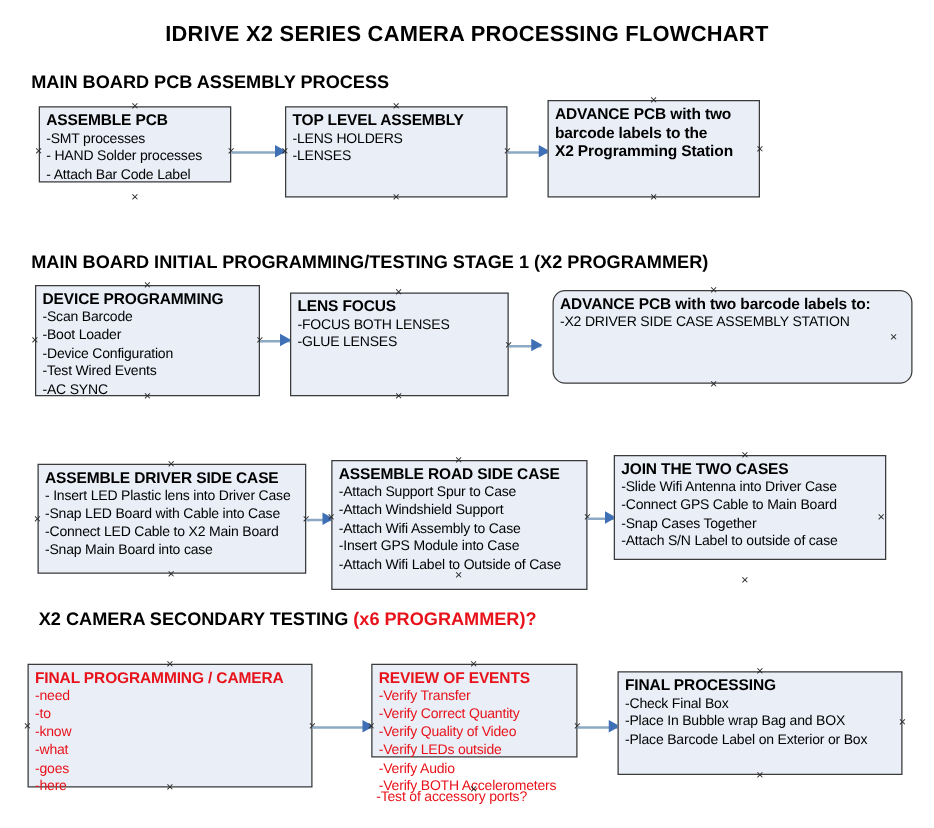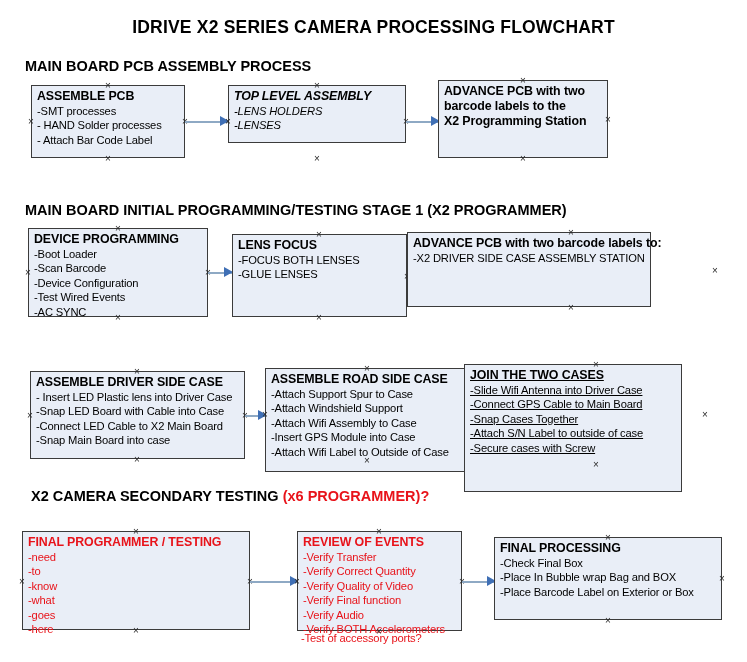--- a/index.html
+++ b/index.html
@@ -121,37 +121,37 @@
 <body>
 
 <div class="canvas">
 
   <div class="doc-title">IDRIVE X2  SERIES CAMERA PROCESSING FLOWCHART</div>
 
   <div class="section-title" style="left:25px; top:58px;">
     <span>MAIN BOARD PCB ASSEMBLY PROCESS</span>
   </div>
 
-  <div class="node" style="left:31px; top:85px; width:154px; height:73px;">
+  <div class="node" style="left:31px; top:85px; width:154px; height:61px;">
     <div class="node-title">ASSEMBLE PCB</div>
     <div class="node-line">-SMT processes</div>
     <div class="node-line">- HAND Solder processes</div>
     <div class="node-line">- Attach Bar Code Label</div>
   </div>
   <span class="handle" style="left:108px; top:85px;"></span>
   <span class="handle" style="left:108px; top:158px;"></span>
   <span class="handle" style="left:31px;  top:121px;"></span>
   <span class="handle" style="left:185px; top:121px;"></span>
 
   <div class="connector" style="left:185px; top:116px; width:43px;">
     <div class="shaft"></div>
     <div class="head"></div>
   </div>
 
-  <div class="node" style="left:228px; top:85px; width:178px; height:58px;font-style:italic;">
+  <div class="node" style="left:228px; top:85px; width:178px; height:73px;">
     <div class="node-title">TOP LEVEL ASSEMBLY</div>
     <div class="node-line">-LENS HOLDERS</div>
     <div class="node-line">-LENSES</div>
   </div>
   <span class="handle" style="left:317px; top:85px;"></span>
   <span class="handle" style="left:317px; top:158px;"></span>
   <span class="handle" style="left:228px; top:121px;"></span>
   <span class="handle" style="left:406px; top:121px;"></span>
 
   <div class="connector" style="left:406px; top:116px; width:33px;">
@@ -167,22 +167,22 @@
   <span class="handle" style="left:523px; top:80px;"></span>
   <span class="handle" style="left:523px; top:158px;"></span>
   <span class="handle" style="left:608px; top:119px;"></span>
 
   <div class="section-title" style="left:25px; top:202px;">
     <span>MAIN BOARD INITIAL PROGRAMMING/TESTING STAGE 1 (X2 PROGRAMMER)</span>
   </div>
 
   <div class="node" style="left:28px; top:228px; width:180px; height:89px;">
     <div class="node-title">DEVICE PROGRAMMING</div>
+    <div class="node-line">-Scan Barcode</div>
     <div class="node-line">-Boot Loader</div>
-    <div class="node-line">-Scan Barcode</div>
     <div class="node-line">-Device Configuration</div>
     <div class="node-line">-Test Wired Events</div>
     <div class="node-line">-AC SYNC</div>
   </div>
   <span class="handle" style="left:118px; top:228px;"></span>
   <span class="handle" style="left:118px; top:317px;"></span>
   <span class="handle" style="left:28px;  top:272px;"></span>
   <span class="handle" style="left:208px; top:272px;"></span>
 
   <div class="connector" style="left:208px; top:267px; width:24px;">
@@ -197,21 +197,21 @@
   </div>
   <span class="handle" style="left:319px; top:234px;"></span>
   <span class="handle" style="left:319px; top:317px;"></span>
   <span class="handle" style="left:407px; top:276px;"></span>
 
   <div class="connector" style="left:407px; top:271px; width:26px;">
     <div class="shaft"></div>
     <div class="head"></div>
   </div>
 
-  <div class="node" style="left:407px; top:232px; width:244px; height:75px;">
+  <div class="node" style="left:442px; top:232px; width:288px; height:75px;border-radius:10px;">
     <div class="node-title">ADVANCE PCB with two barcode labels to:</div>
     <div class="node-line">-X2 DRIVER  SIDE  CASE  ASSEMBLY STATION</div>
   </div>
   <span class="handle" style="left:571px; top:232px;"></span>
   <span class="handle" style="left:571px; top:307px;"></span>
   <span class="handle" style="left:715px; top:270px;"></span>
 
 
   <div class="node" style="left:30px; top:371px; width:215px; height:88px;">
     <div class="node-title">ASSEMBLE DRIVER SIDE CASE</div>
@@ -241,61 +241,60 @@
   <span class="handle" style="left:367px; top:368px;"></span>
   <span class="handle" style="left:367px; top:460px;"></span>
   <span class="handle" style="left:265px; top:414px;"></span>
   <span class="handle" style="left:470px; top:414px;"></span>
 
   <div class="connector" style="left:470px; top:409px; width:22px;">
     <div class="shaft"></div>
     <div class="head"></div>
   </div>
 
-  <div class="node" style="left:464px; top:364px; width:218px; height:128px;text-decoration:underline;">
+  <div class="node" style="left:491px; top:364px; width:218px; height:84px;">
     <div class="node-title">JOIN THE TWO CASES</div>
     <div class="node-line">-Slide Wifi Antenna into Driver Case</div>
     <div class="node-line">-Connect GPS Cable to Main Board</div>
     <div class="node-line">-Snap Cases Together</div>
     <div class="node-line">-Attach S/N Label to outside of case</div>
-    <div class="node-line">-Secure cases with Screw</div>
   </div>
   <span class="handle" style="left:596px; top:364px;"></span>
   <span class="handle" style="left:596px; top:464px;"></span>
   <span class="handle" style="left:705px; top:414px;"></span>
 
   <div class="section-title" style="left:31px; top:488px;">
     <span>X2 CAMERA SECONDARY TESTING </span><span class="accent">(x6 PROGRAMMER)?</span>
   </div>
 
   <div class="node red" style="left:22px; top:531px; width:228px; height:99px;">
-    <div class="node-title">FINAL PROGRAMMER / TESTING</div>
+    <div class="node-title">FINAL PROGRAMMING / CAMERA</div>
     <div class="node-line">-need</div>
     <div class="node-line">-to</div>
     <div class="node-line">-know</div>
     <div class="node-line">-what</div>
     <div class="node-line">-goes</div>
     <div class="node-line">-here</div>
   </div>
   <span class="handle" style="left:136px; top:531px;"></span>
   <span class="handle" style="left:136px; top:630px;"></span>
   <span class="handle" style="left:22px;  top:581px;"></span>
   <span class="handle" style="left:250px; top:581px;"></span>
 
   <div class="connector" style="left:250px; top:576px; width:48px;">
     <div class="shaft"></div>
     <div class="head"></div>
   </div>
 
-  <div class="node red" style="left:297px; top:531px; width:165px; height:100px;">
+  <div class="node red" style="left:297px; top:531px; width:165px; height:75px;">
     <div class="node-title">REVIEW OF EVENTS</div>
     <div class="node-line">-Verify Transfer</div>
     <div class="node-line">-Verify Correct Quantity</div>
     <div class="node-line">-Verify Quality of Video</div>
-    <div class="node-line">-Verify Final function</div>
+    <div class="node-line">-Verify LEDs outside</div>
     <div class="node-line">-Verify Audio</div>
     <div class="node-line">-Verify BOTH Accelerometers</div>
   </div>
   <div class="overflow-line" style="left:301px; top:631px;">-Test of accessory ports?</div>
   <span class="handle" style="left:379px; top:531px;"></span>
   <span class="handle" style="left:379px; top:631px;"></span>
   <span class="handle" style="left:297px; top:581px;"></span>
   <span class="handle" style="left:462px; top:581px;"></span>
 
   <div class="connector" style="left:462px; top:576px; width:33px;">

